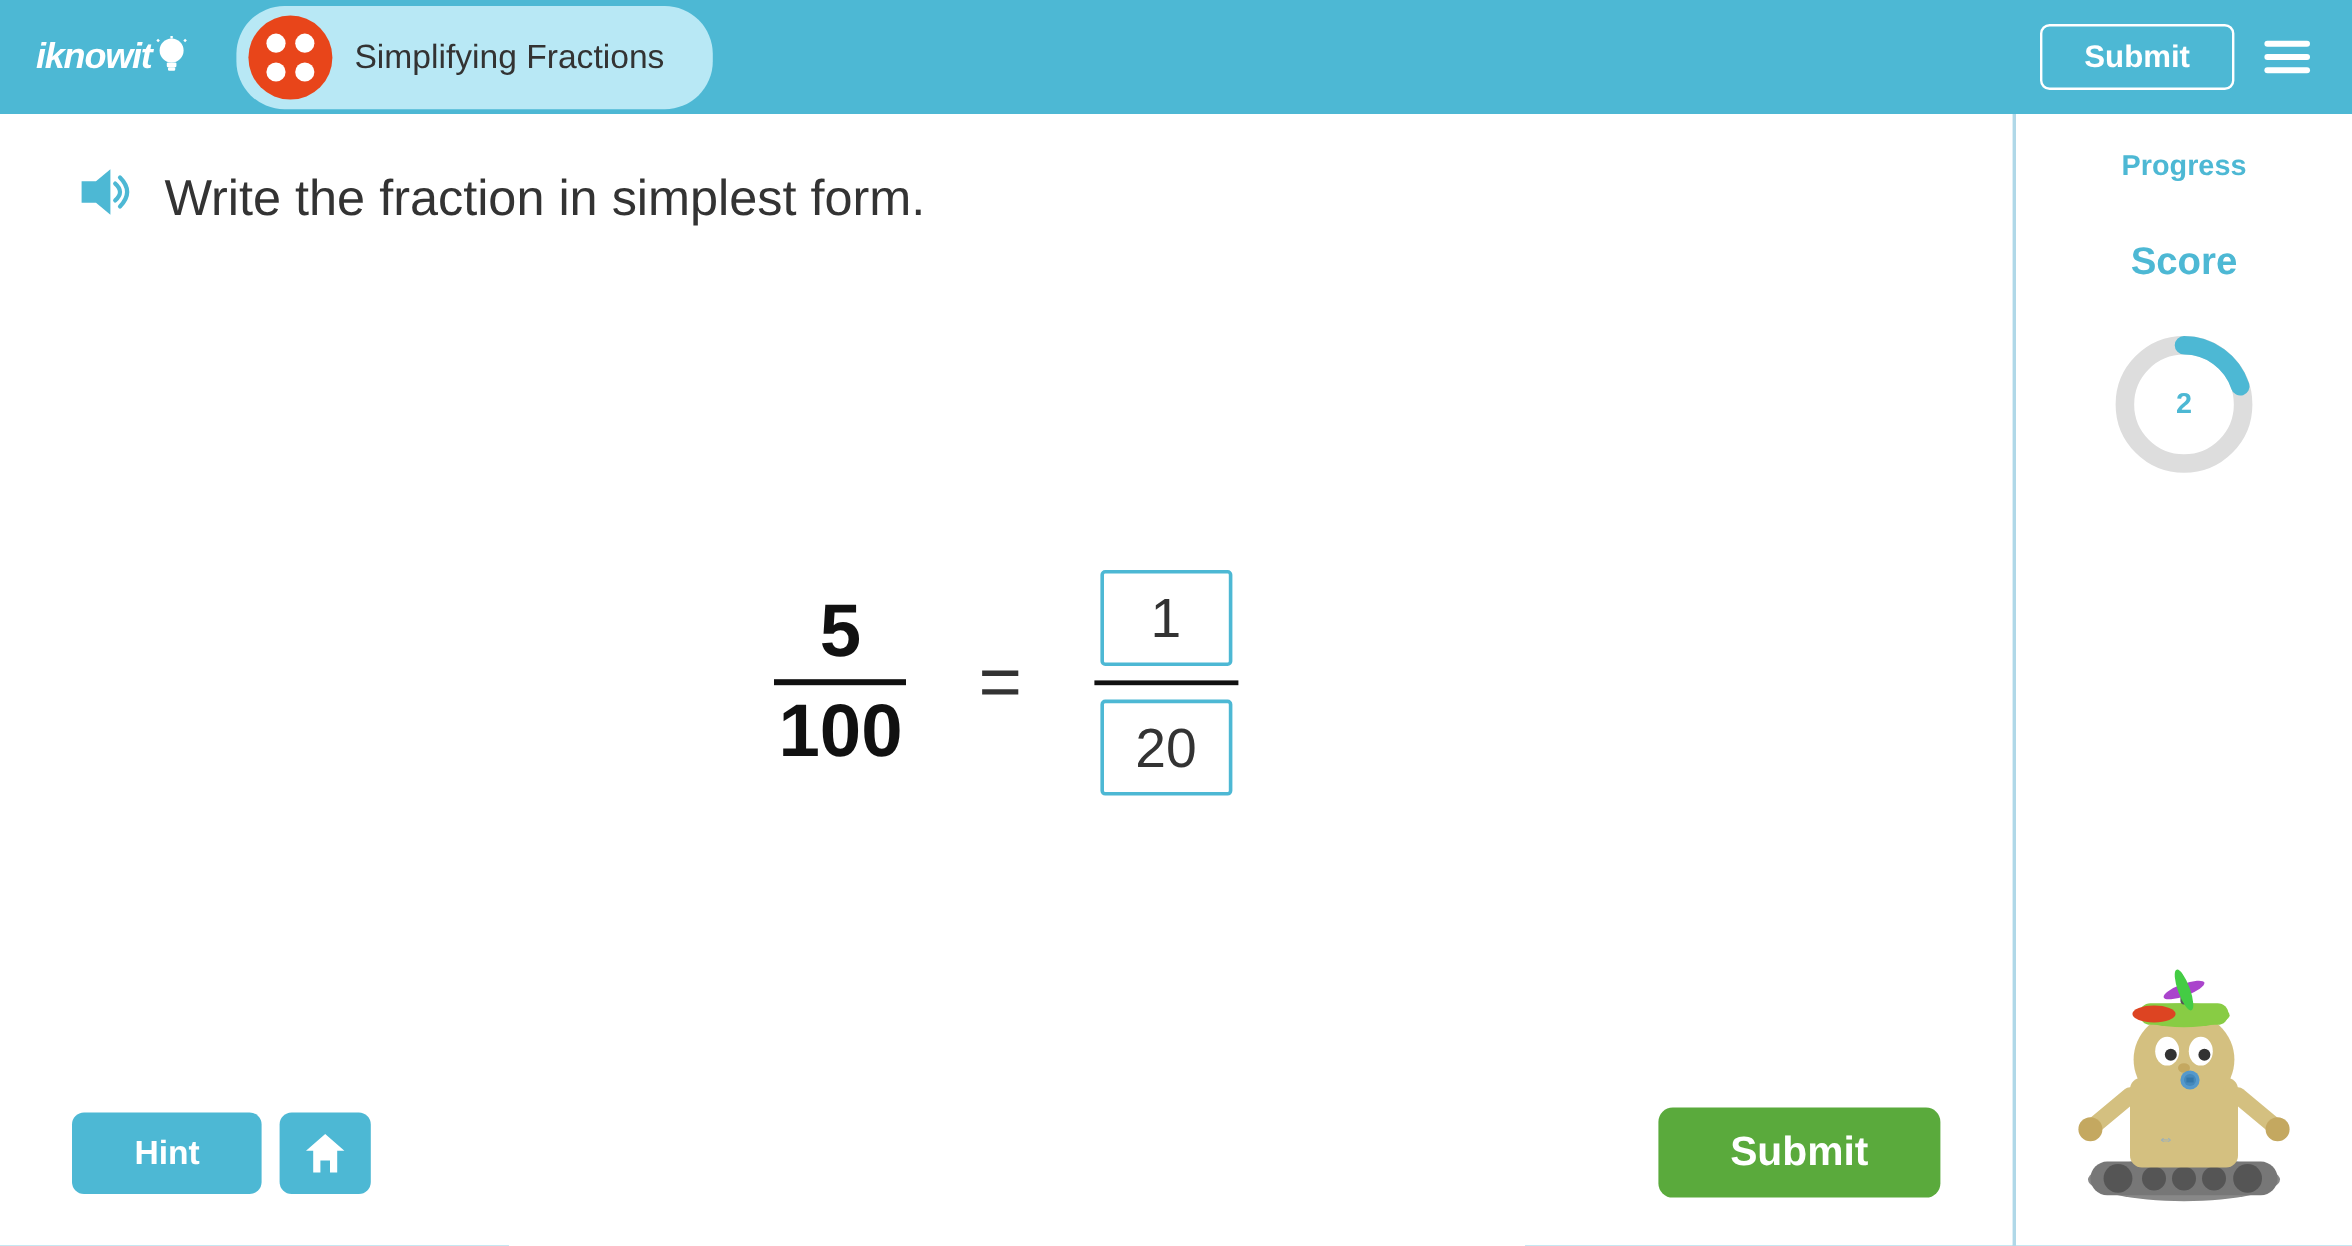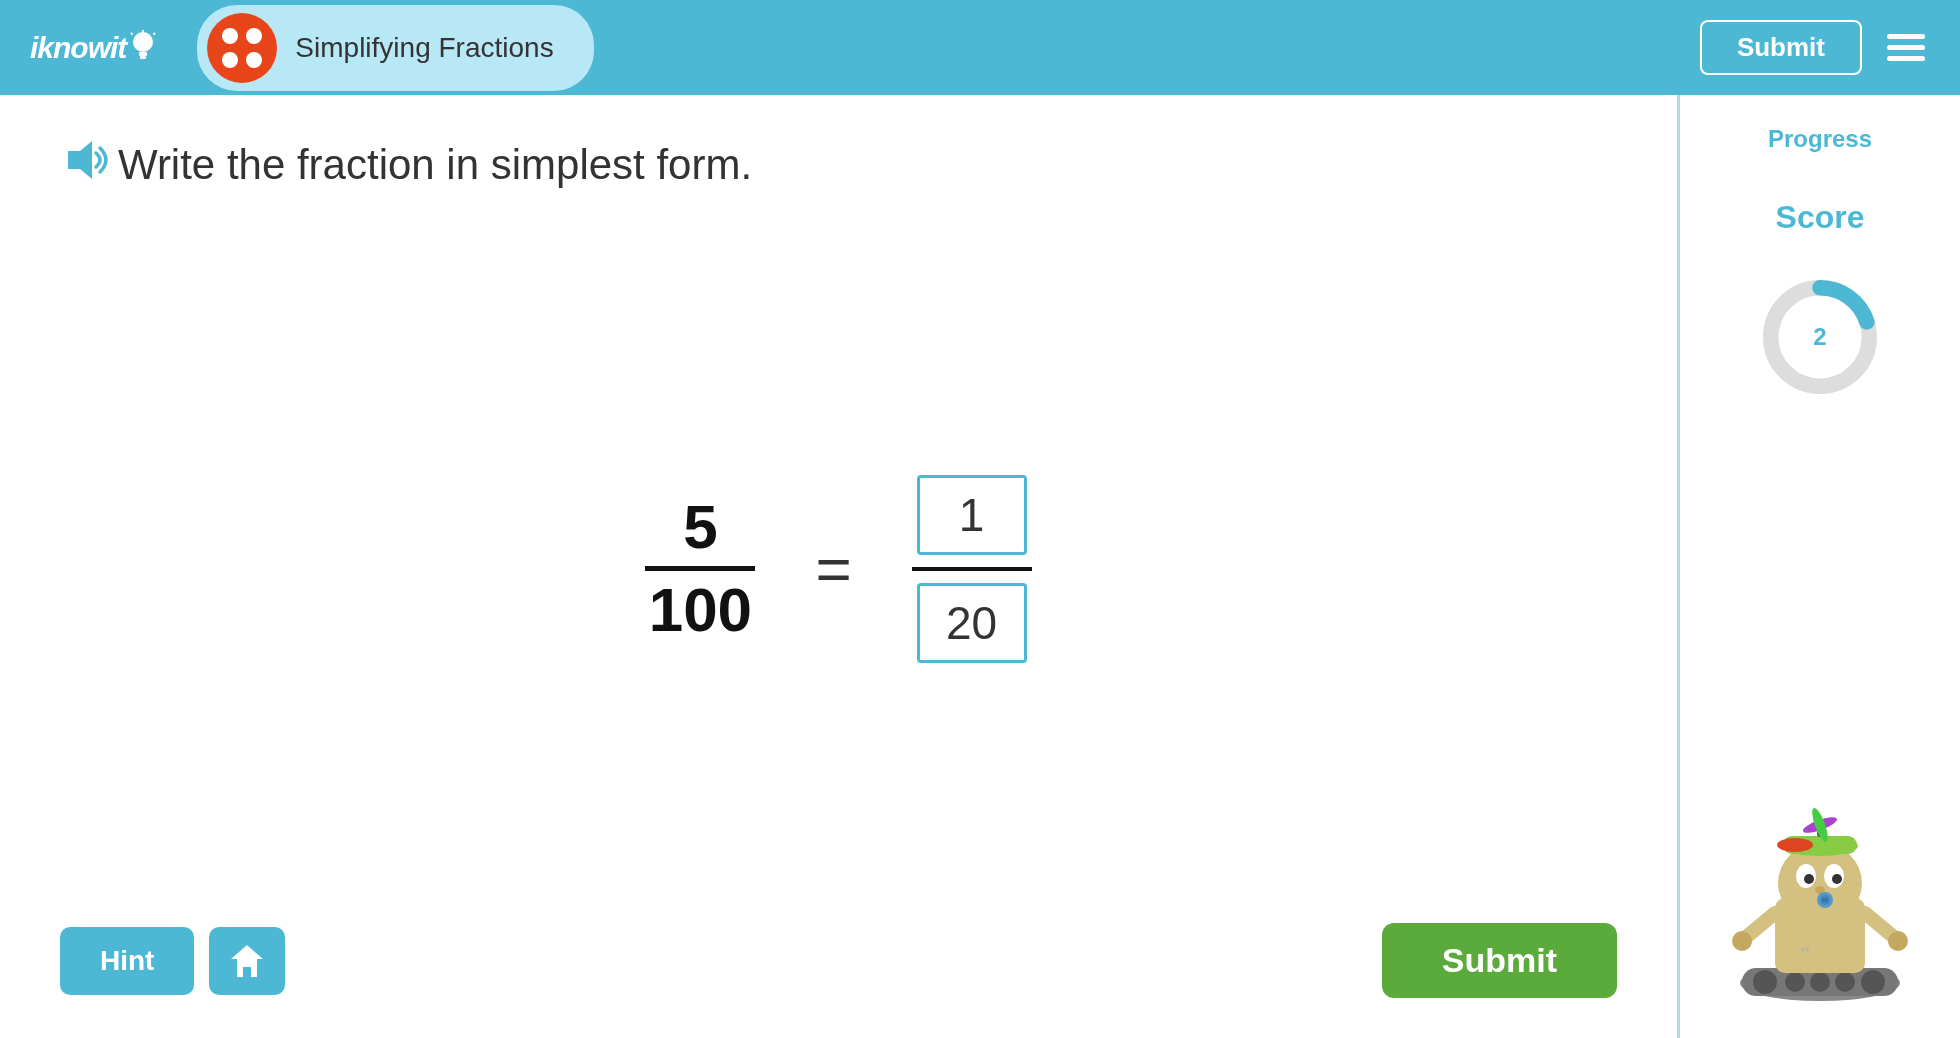--- a/index.html
+++ b/index.html
@@ -120,21 +120,21 @@
       border-radius: 0;
       position: relative;
       display: flex;
       flex-direction: column;
       padding: 40px 60px 40px 60px;
     }
 
     .question-header {
       display: flex;
       align-items: center;
-      gap: 8px;
+      gap: 27px;
       margin-bottom: 40px;
     }
 
     .sound-icon {
       color: #4db8d4;
       font-size: 36px;
       cursor: pointer;
     }
 
     .question-text {
@@ -225,21 +225,21 @@
       gap: 15px;
     }
 
     .hint-btn {
       background: #4db8d4;
       color: white;
       font-size: 28px;
       font-weight: bold;
       border: none;
       border-radius: 10px;
-      padding: 18px 40px;
+      padding: 18px 52px;
       cursor: pointer;
     }
 
     .home-btn {
       background: #4db8d4;
       color: white;
       border: none;
       border-radius: 10px;
       padding: 14px 18px;
       cursor: pointer;

